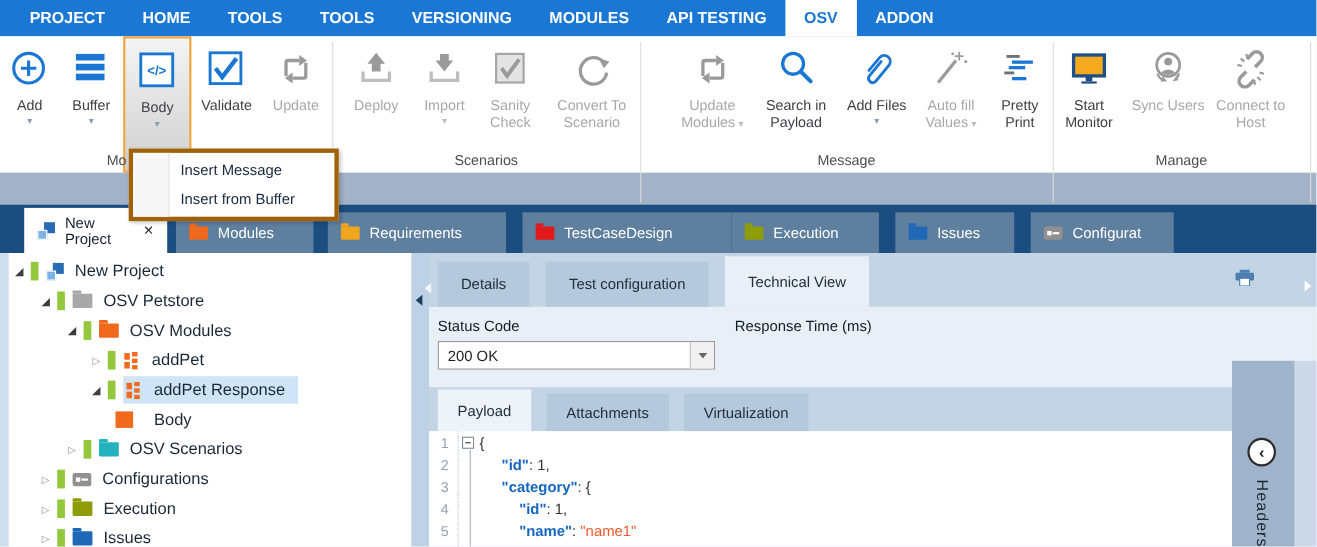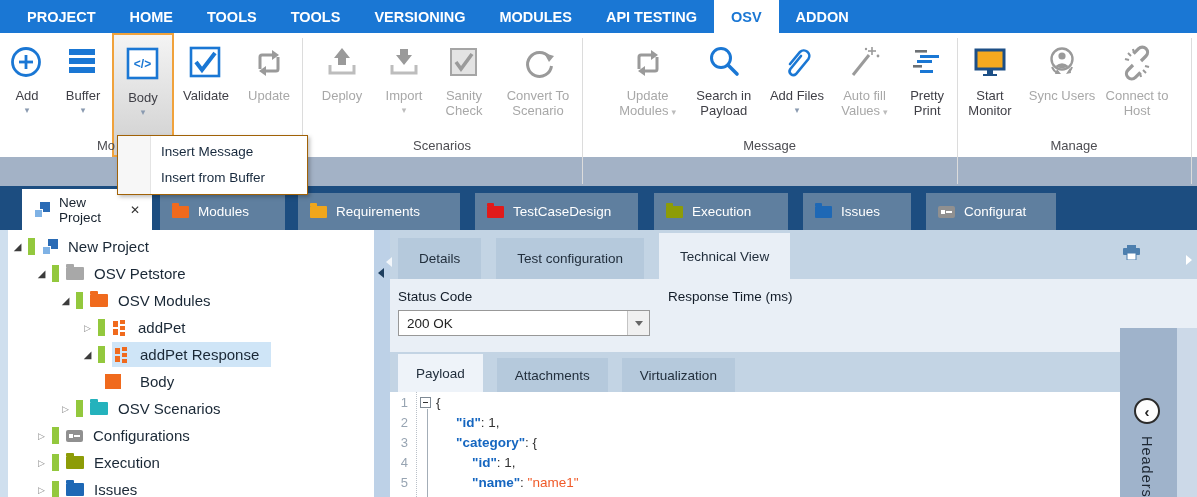--- a/index.html
+++ b/index.html
@@ -26,21 +26,21 @@
   .rbtn.disabled .caret { color:#bcbcbc; }
   .caret-inline { display:inline; margin-left:3px; font-size:9px; color:#8a9ab0; }
   .rbtn.disabled .caret-inline { color:#bcbcbc; }
   .bodybox { border:2px solid #f0a23c; background:linear-gradient(#f4f4f4,#cfcfcf); }
   .glabel { position:absolute; bottom:4px; left:0; right:0; text-align:center;
             font-size:13px; color:#4d4d52; }
   .glabel.cut { left:97px; right:auto; text-align:left; }
   .rsep { position:absolute; top:5px; height:146px; width:1px; background:#dcdcdc; z-index:5; }
   
   .dropdown { position:absolute; left:117px; top:135px; width:191px; background:#fff;
-              border:1px solid #a16207; box-shadow:2px 2px 4px rgba(0,0,0,.25); z-index:60; padding:3px 0; }
+              border:4px solid #a16207; box-shadow:2px 2px 4px rgba(0,0,0,.25); z-index:60; padding:3px 0; }
   .dropdown .gutter { position:absolute; left:0; top:0; bottom:0; width:33px; background:#f7f7f7;
               border-right:1px solid #e4e4e4; }
   .ditem { position:relative; height:26px; line-height:26px; padding-left:43px; font-size:13.5px; color:#17293d; }
   
   .grayband { position:absolute; top:157px; left:0; right:0; height:29px; background:#a3b2c6; }
   .tabrow { position:absolute; top:186px; left:0; right:0; height:44px; background:#1c4d80;
             display:flex; align-items:flex-end; padding-left:22px; overflow:hidden; }
   .dtab { height:37px; background:#5f7f9f; color:#fff; font-size:13.5px; display:flex;
           align-items:center; padding:0 12px; flex:none; }
   .dtab.active { height:41px; background:#fff; color:#17222e; }
@@ -370,21 +370,21 @@
       <span class="closex">✕</span>
     </div>
     <div class="dtab" style="width:125px;margin-right:13px">
       <span class="folder" style="--c: #f06a1d;"></span>
       <span>Modules</span>
     </div>
     <div class="dtab" style="width:162px;margin-right:15px">
       <span class="folder" style="--c: #f0a61c;"></span>
       <span>Requirements</span>
     </div>
-    <div class="dtab" style="width:163px;margin-right:16px">
+    <div class="dtab" style="width:190px;">
       <span class="folder" style="--c: #e11a1a;"></span>
       <span>TestCaseDesign</span>
     </div>
     <div class="dtab" style="width:134px;margin-right:15px">
       <span class="folder" style="--c: #8d9c07;"></span>
       <span>Execution</span>
     </div>
     <div class="dtab" style="width:108px;margin-right:15px">
       <span class="folder" style="--c: #1e68b5;"></span>
       <span>Issues</span>

